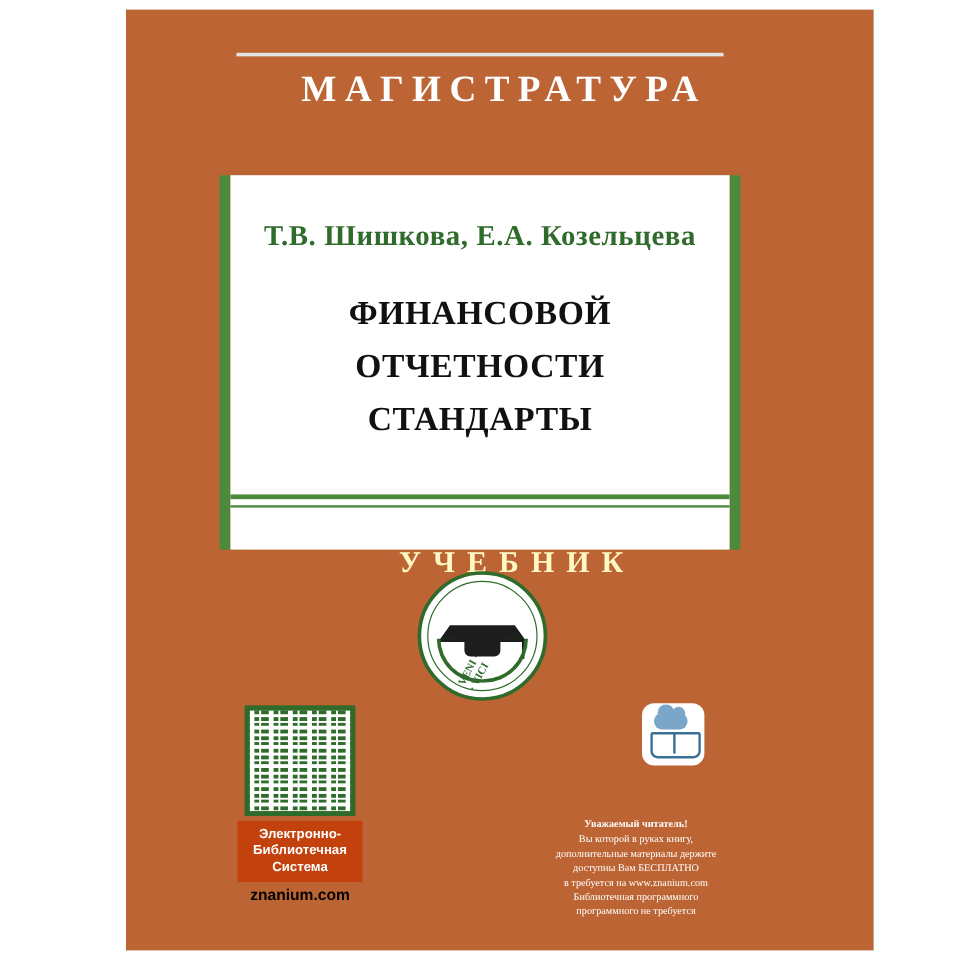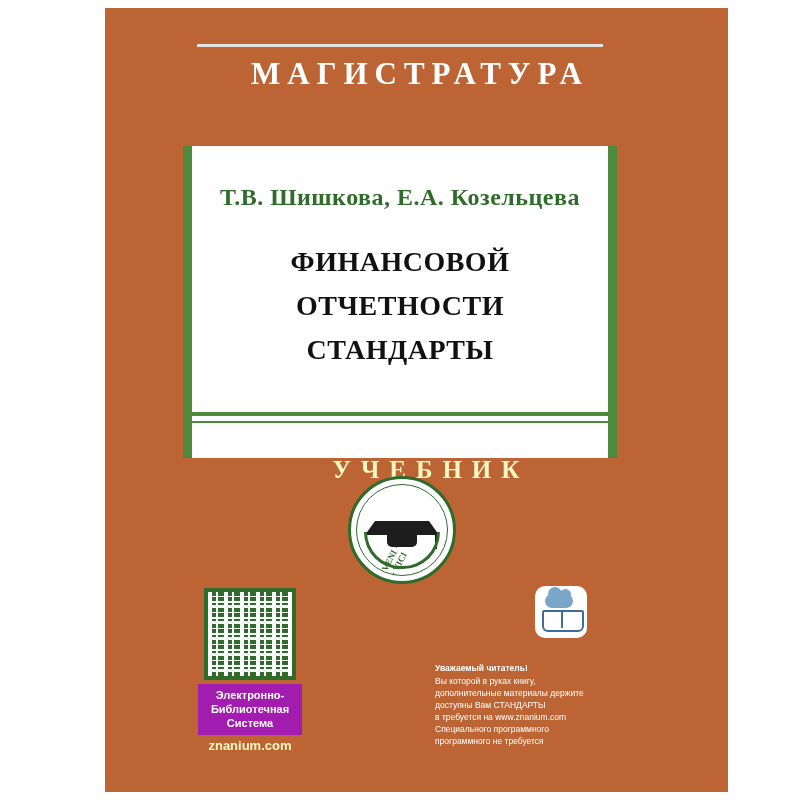--- a/index.html
+++ b/index.html
@@ -225,34 +225,34 @@
       linear-gradient(0deg, #fff 18%, transparent 18%, transparent 34%, #fff 34%, #fff 46%, transparent 46%, transparent 66%, #fff 66%, #fff 78%, transparent 78%);
     background-size: 16px 16px, 16px 16px;
     border: 4px solid #2f6b2a;
     box-sizing: border-box;
   }
   .ebs {
     margin-top: 4px;
     width: 104px;
     margin-left: auto;
     margin-right: auto;
-    background: #a21caf;
+    background: #c2410c;
     color: #ffffff;
     font-family: "Liberation Sans", sans-serif;
     font-size: 11px;
     font-weight: bold;
     line-height: 14px;
     padding: 4px 0 5px 0;
   }
   .znanium {
     margin-top: 3px;
     font-family: "Liberation Sans", sans-serif;
     font-size: 13px;
     font-weight: bold;
-    color: #fef9c3;
+    color: #000000;
   }
 
   
   .note-block {
     position: absolute;
     left: 330px;
     top: 578px;
     width: 190px;
     text-align: right;
   }
@@ -304,27 +304,27 @@
     position: absolute;
     left: 50%;
     top: 24px;
     width: 2px;
     height: 18px;
     background: #3b6f96;
   }
   .note-text {
     position: absolute;
     right: 0;
-    top: 76px;
+    top: 94px;
     width: 190px;
-    font-family: Liberation Sans, sans-serif;
+    font-family: Liberation Serif, serif;
     font-size: 8.5px;
     line-height: 12px;
     color: #ffffff;
-    text-align: left;
+    text-align: center;
   }
   .note-text .hdr {
     font-weight: bold;
     margin-bottom: 1px;
   }
 </style>
 </head>
 <body>
 
 <div class="page">
@@ -381,21 +381,21 @@
     <div class="note-block">
       <div class="book-badge">
         <div class="cloud"></div>
         <div class="pages"></div>
         <div class="spine"></div>
       </div>
       <div class="note-text">
         <div class="hdr">Уважаемый читатель!</div>
         <div>Вы которой в руках книгу,</div>
         <div>дополнительные материалы держите</div>
-        <div>доступны Вам СТАНДАРТЫ</div>
+        <div>доступны Вам БЕСПЛАТНО</div>
         <div>в требуется на www.znanium.com</div>
-        <div>Специального программного</div>
+        <div>Библиотечная программного</div>
         <div>программного не требуется</div>
       </div>
     </div>
 
   </div>
 </div>
 
 </body></html>

